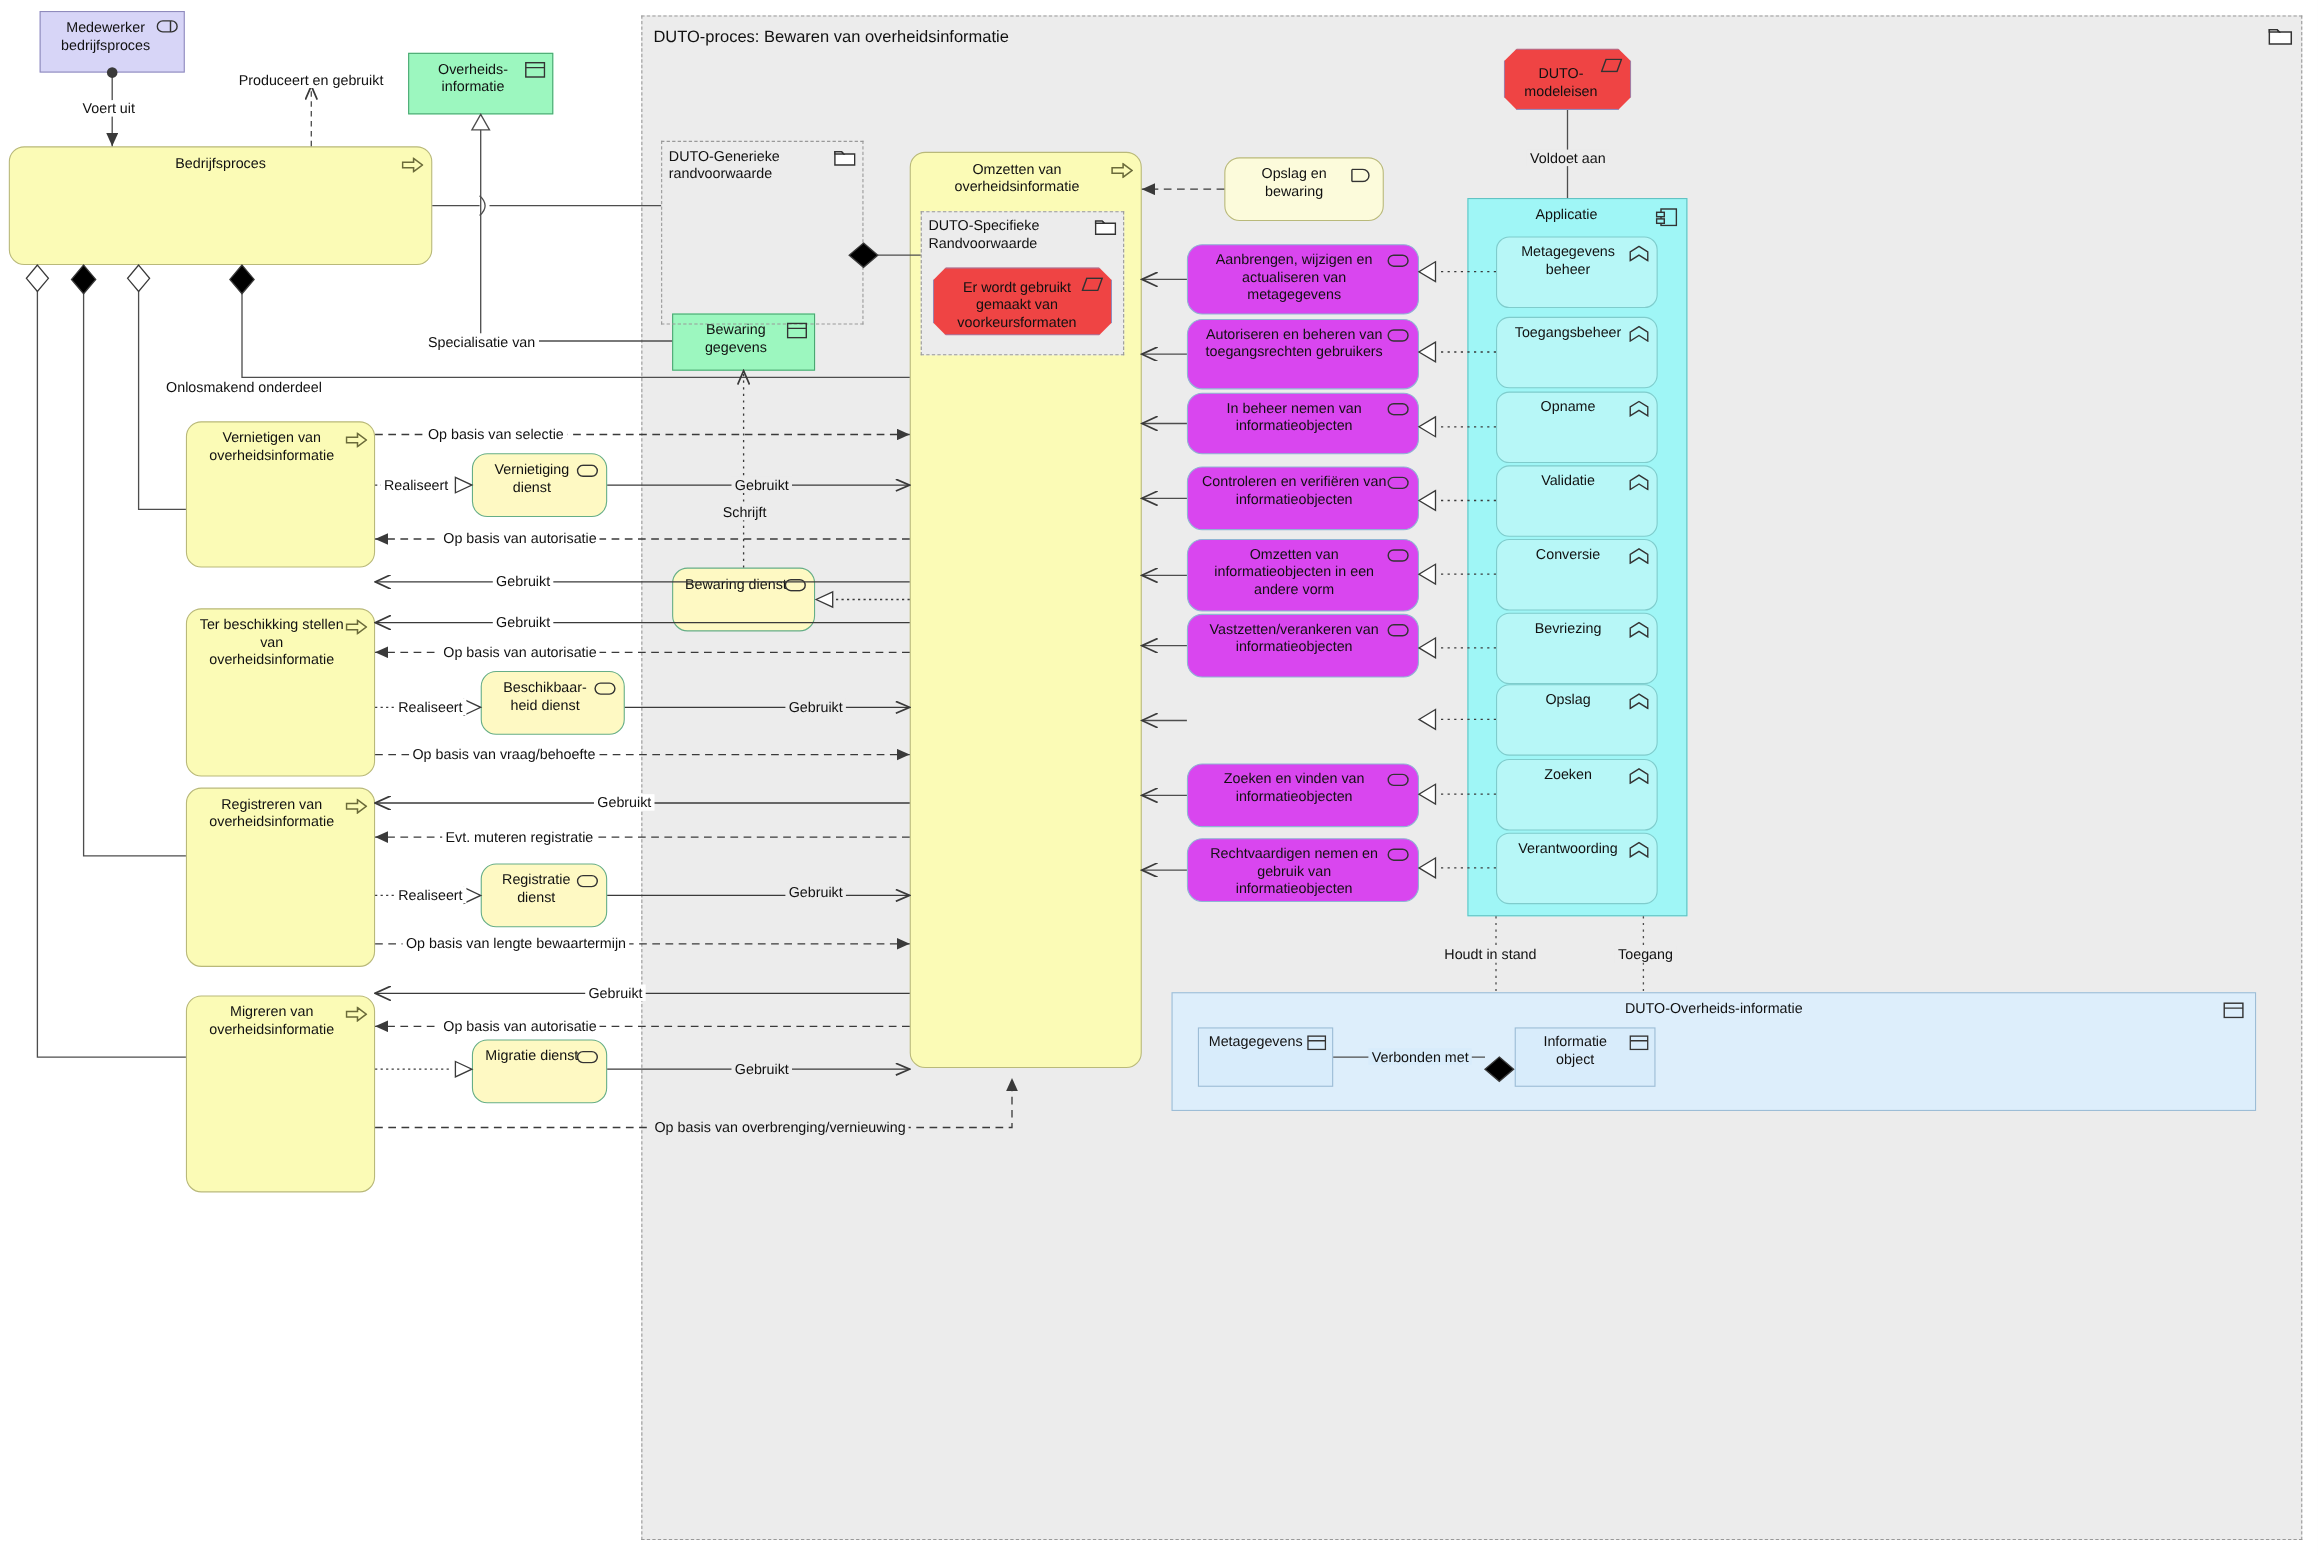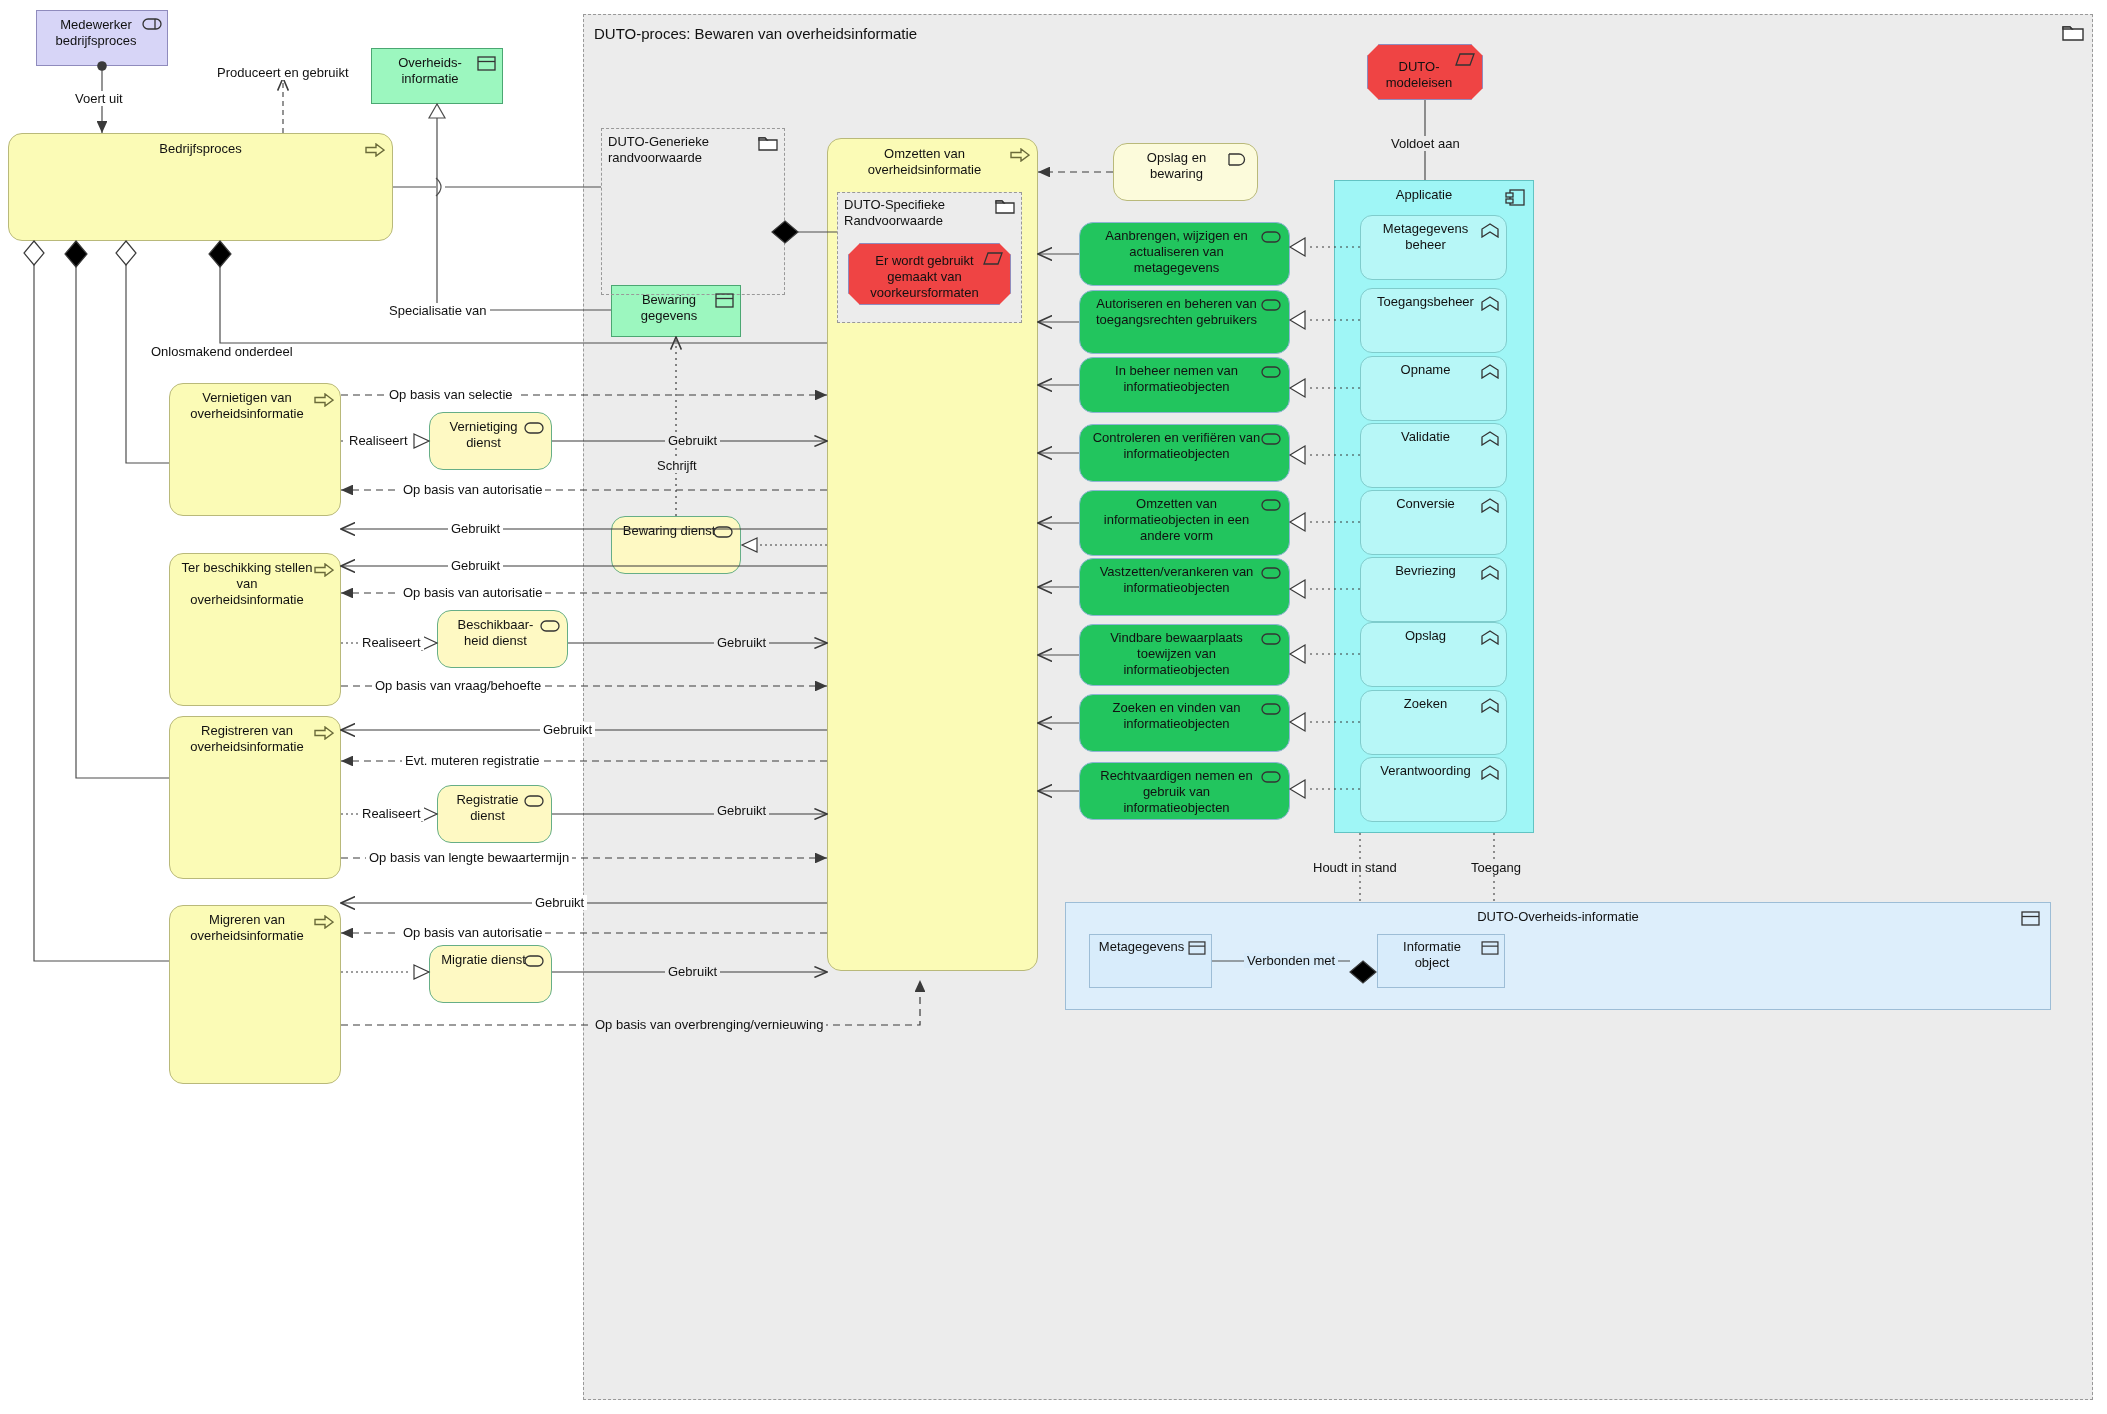--- a/index.html
+++ b/index.html
@@ -7,21 +7,21 @@
   #canvas{position:relative;width:2107px;height:1414px;overflow:hidden;background:#ffffff;}
   .node{position:absolute;box-sizing:border-box;display:flex;align-items:flex-start;justify-content:center;}
   .node .lbl{position:relative;z-index:3;text-align:center;line-height:1.22;padding:7px 26px 0 26px;width:100%;box-sizing:border-box;color:#111;}
   .ico{position:absolute;z-index:4;}
 
   
   .biz-proc{background:#fbfbb6;border:1px solid #b9b97a;border-radius:14px;}
   .biz-actor{background:#d7d5f7;border:1px solid #8f8bbd;}
   .biz-obj{background:#9cf7bf;border:1px solid #4ba772;}
   .biz-svc{background:#fef9c3;border:1px solid #66ae87;border-radius:14px;}
-  .app-svc{background:#22c55e;border:1px solid #8fb4d4;border-radius:14px;}
+  .app-svc{background:#d946ef;border:1px solid #8fb4d4;border-radius:14px;}
   .app-comp{background:#9ff6f6;border:1px solid #62c3c3;}
   .app-func{background:#b7f7f7;border:1px solid #7fcccc;border-radius:12px;}
   .motiv-oct{background:#ef4444;border:1px solid #8f8bbd;
      clip-path:polygon(12px 0,calc(100% - 12px) 0,100% 12px,100% calc(100% - 12px),calc(100% - 12px) 100%,12px 100%,0 calc(100% - 12px),0 12px);align-items:center;}
   .datab{background:#ddeefb;border:1px solid #9dbdd6;}
   .datab-in{background:#d8ecfb;border:1px solid #9dbdd6;}
   .grp-dashed{background:#ececec;border:1px dashed #999;}
   .grp-dashed-clear{background:transparent;border:1px dashed #999;}
   .node.top-left .lbl{text-align:left;padding-left:10px;}
   .elbl{position:absolute;z-index:6;background:#fff;padding:0 3px;white-space:nowrap;color:#111;}
@@ -198,26 +198,20 @@
       </svg>
   </div>
   <div class="node app-svc" style="left:1079px;top:490px;width:211px;height:66px;">
     <div class="lbl" style="font-size:13px;padding:5px 26px 0 10px;">Omzetten van informatieobjecten in een andere vorm</div>
     <svg class="ico" style="right:8px;top:8px;width:20px;height:12px;" viewBox="0 0 20 12">
         <rect x="1" y="1" width="18" height="10" rx="5" fill="none" stroke="#333" stroke-width="1.3"></rect>
       </svg>
   </div>
   <div class="node app-svc" style="left:1079px;top:558px;width:211px;height:58px;">
     <div class="lbl" style="font-size:13px;padding:5px 26px 0 10px;">Vastzetten/verankeren van informatieobjecten</div>
-    <svg class="ico" style="right:8px;top:8px;width:20px;height:12px;" viewBox="0 0 20 12">
-        <rect x="1" y="1" width="18" height="10" rx="5" fill="none" stroke="#333" stroke-width="1.3"></rect>
-      </svg>
-  </div>
-  <div class="node app-svc" style="left:1079px;top:624px;width:211px;height:62px;">
-    <div class="lbl" style="font-size:13px;padding:5px 26px 0 10px;">Vindbare bewaarplaats toewijzen van informatieobjecten</div>
     <svg class="ico" style="right:8px;top:8px;width:20px;height:12px;" viewBox="0 0 20 12">
         <rect x="1" y="1" width="18" height="10" rx="5" fill="none" stroke="#333" stroke-width="1.3"></rect>
       </svg>
   </div>
   <div class="node app-svc" style="left:1079px;top:694px;width:211px;height:58px;">
     <div class="lbl" style="font-size:13px;padding:5px 26px 0 10px;">Zoeken en vinden van informatieobjecten</div>
     <svg class="ico" style="right:8px;top:8px;width:20px;height:12px;" viewBox="0 0 20 12">
         <rect x="1" y="1" width="18" height="10" rx="5" fill="none" stroke="#333" stroke-width="1.3"></rect>
       </svg>
   </div>

